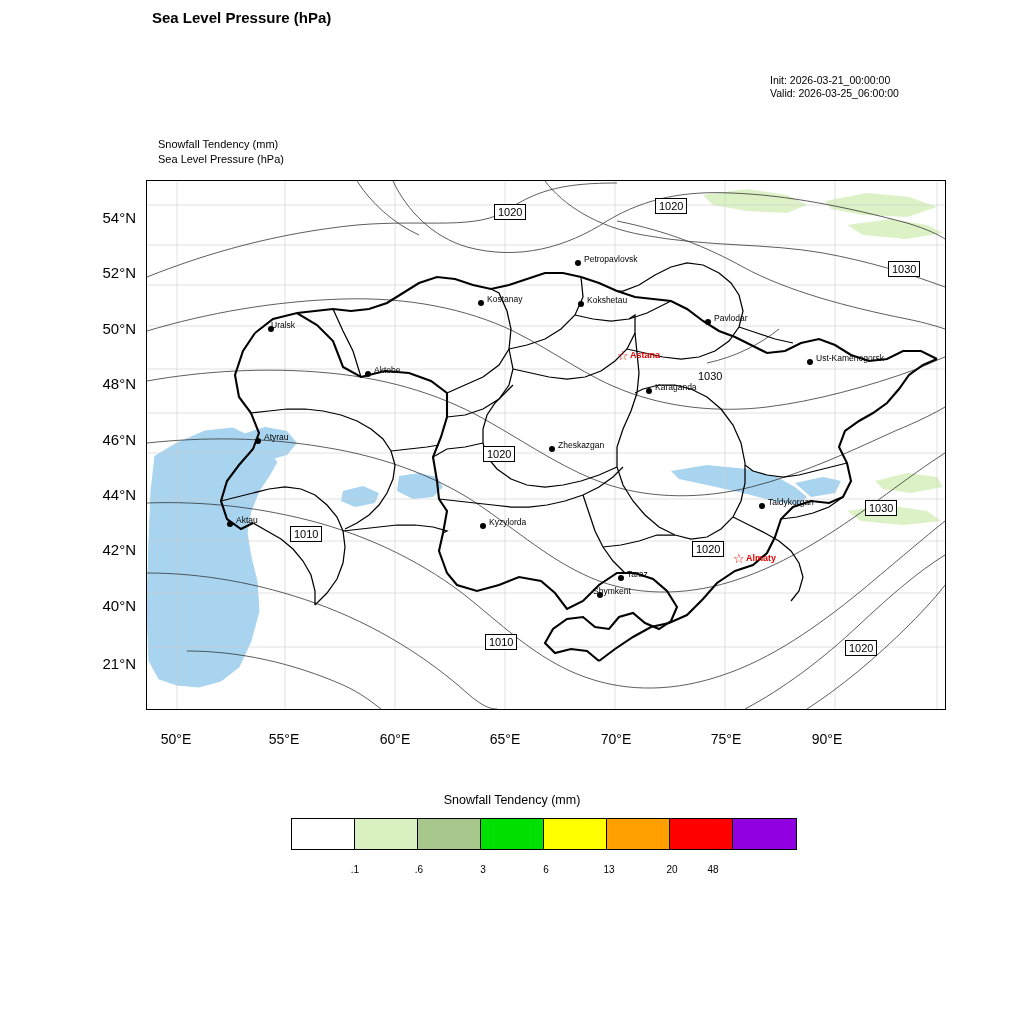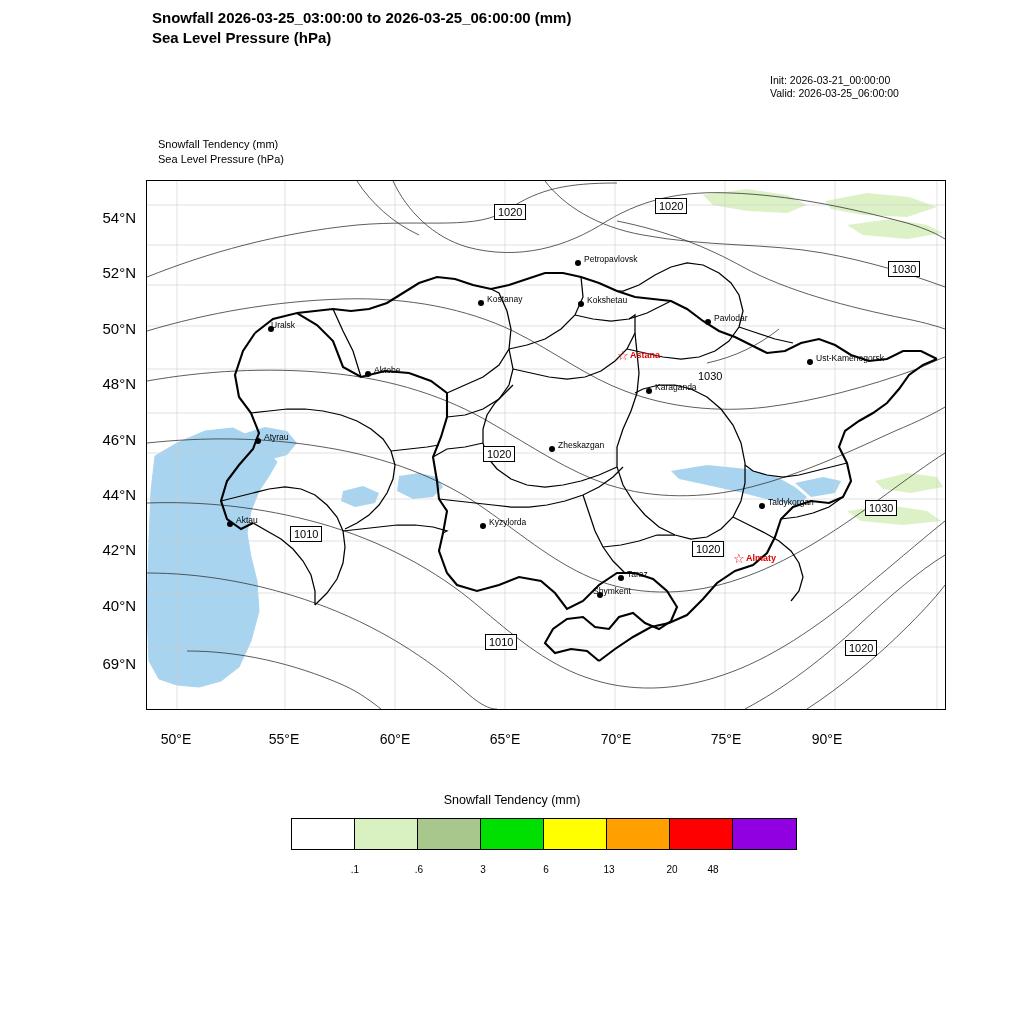--- a/index.html
+++ b/index.html
@@ -35,21 +35,20 @@
   .cbar{position:absolute;left:291px;top:818px;height:30px;display:flex;border:1px solid #000;box-sizing:content-box;}
   .cbar div{width:63px;height:30px;border-right:1px solid #000;box-sizing:border-box;}
   .cbar div:last-child{border-right:none;}
   .cbticks{position:absolute;left:291px;top:864px;width:508px;height:14px;}
   .cbticks span{position:absolute;font-size:10px;text-align:center;width:40px;}
 </style>
 </head>
 <body>
 
 <div class="hdr">
-  <div>Snowfall 2026-03-25_03:00:00 to 2026-03-25_06:00:00 (mm)</div>
   <div>Sea Level Pressure  (hPa)</div>
 </div>
 <div class="initblk">
   <div>Init: 2026-03-21_00:00:00</div>
   <div>Valid: 2026-03-25_06:00:00</div>
 </div>
 
 <div class="subcap">
   <div>Snowfall Tendency   (mm)</div>
   <div>Sea Level Pressure   (hPa)</div>
@@ -212,21 +211,21 @@
 </div>
 
 <div class="ylab" style="left:66px;top:209px;">54°N</div>
 <div class="ylab" style="left:66px;top:264px;">52°N</div>
 <div class="ylab" style="left:66px;top:320px;">50°N</div>
 <div class="ylab" style="left:66px;top:375px;">48°N</div>
 <div class="ylab" style="left:66px;top:431px;">46°N</div>
 <div class="ylab" style="left:66px;top:486px;">44°N</div>
 <div class="ylab" style="left:66px;top:541px;">42°N</div>
 <div class="ylab" style="left:66px;top:597px;">40°N</div>
-<div class="ylab" style="left:66px;top:655px;">69°N</div>
+<div class="ylab" style="left:66px;top:655px;">21°N</div>
 
 <div class="xlab" style="left:141px;top:731px;">50°E</div>
 <div class="xlab" style="left:249px;top:731px;">55°E</div>
 <div class="xlab" style="left:360px;top:731px;">60°E</div>
 <div class="xlab" style="left:470px;top:731px;">65°E</div>
 <div class="xlab" style="left:581px;top:731px;">70°E</div>
 <div class="xlab" style="left:691px;top:731px;">75°E</div>
 <div class="xlab" style="left:792px;top:731px;">90°E</div>
 
 <div class="cbtitle">Snowfall Tendency (mm)</div>

